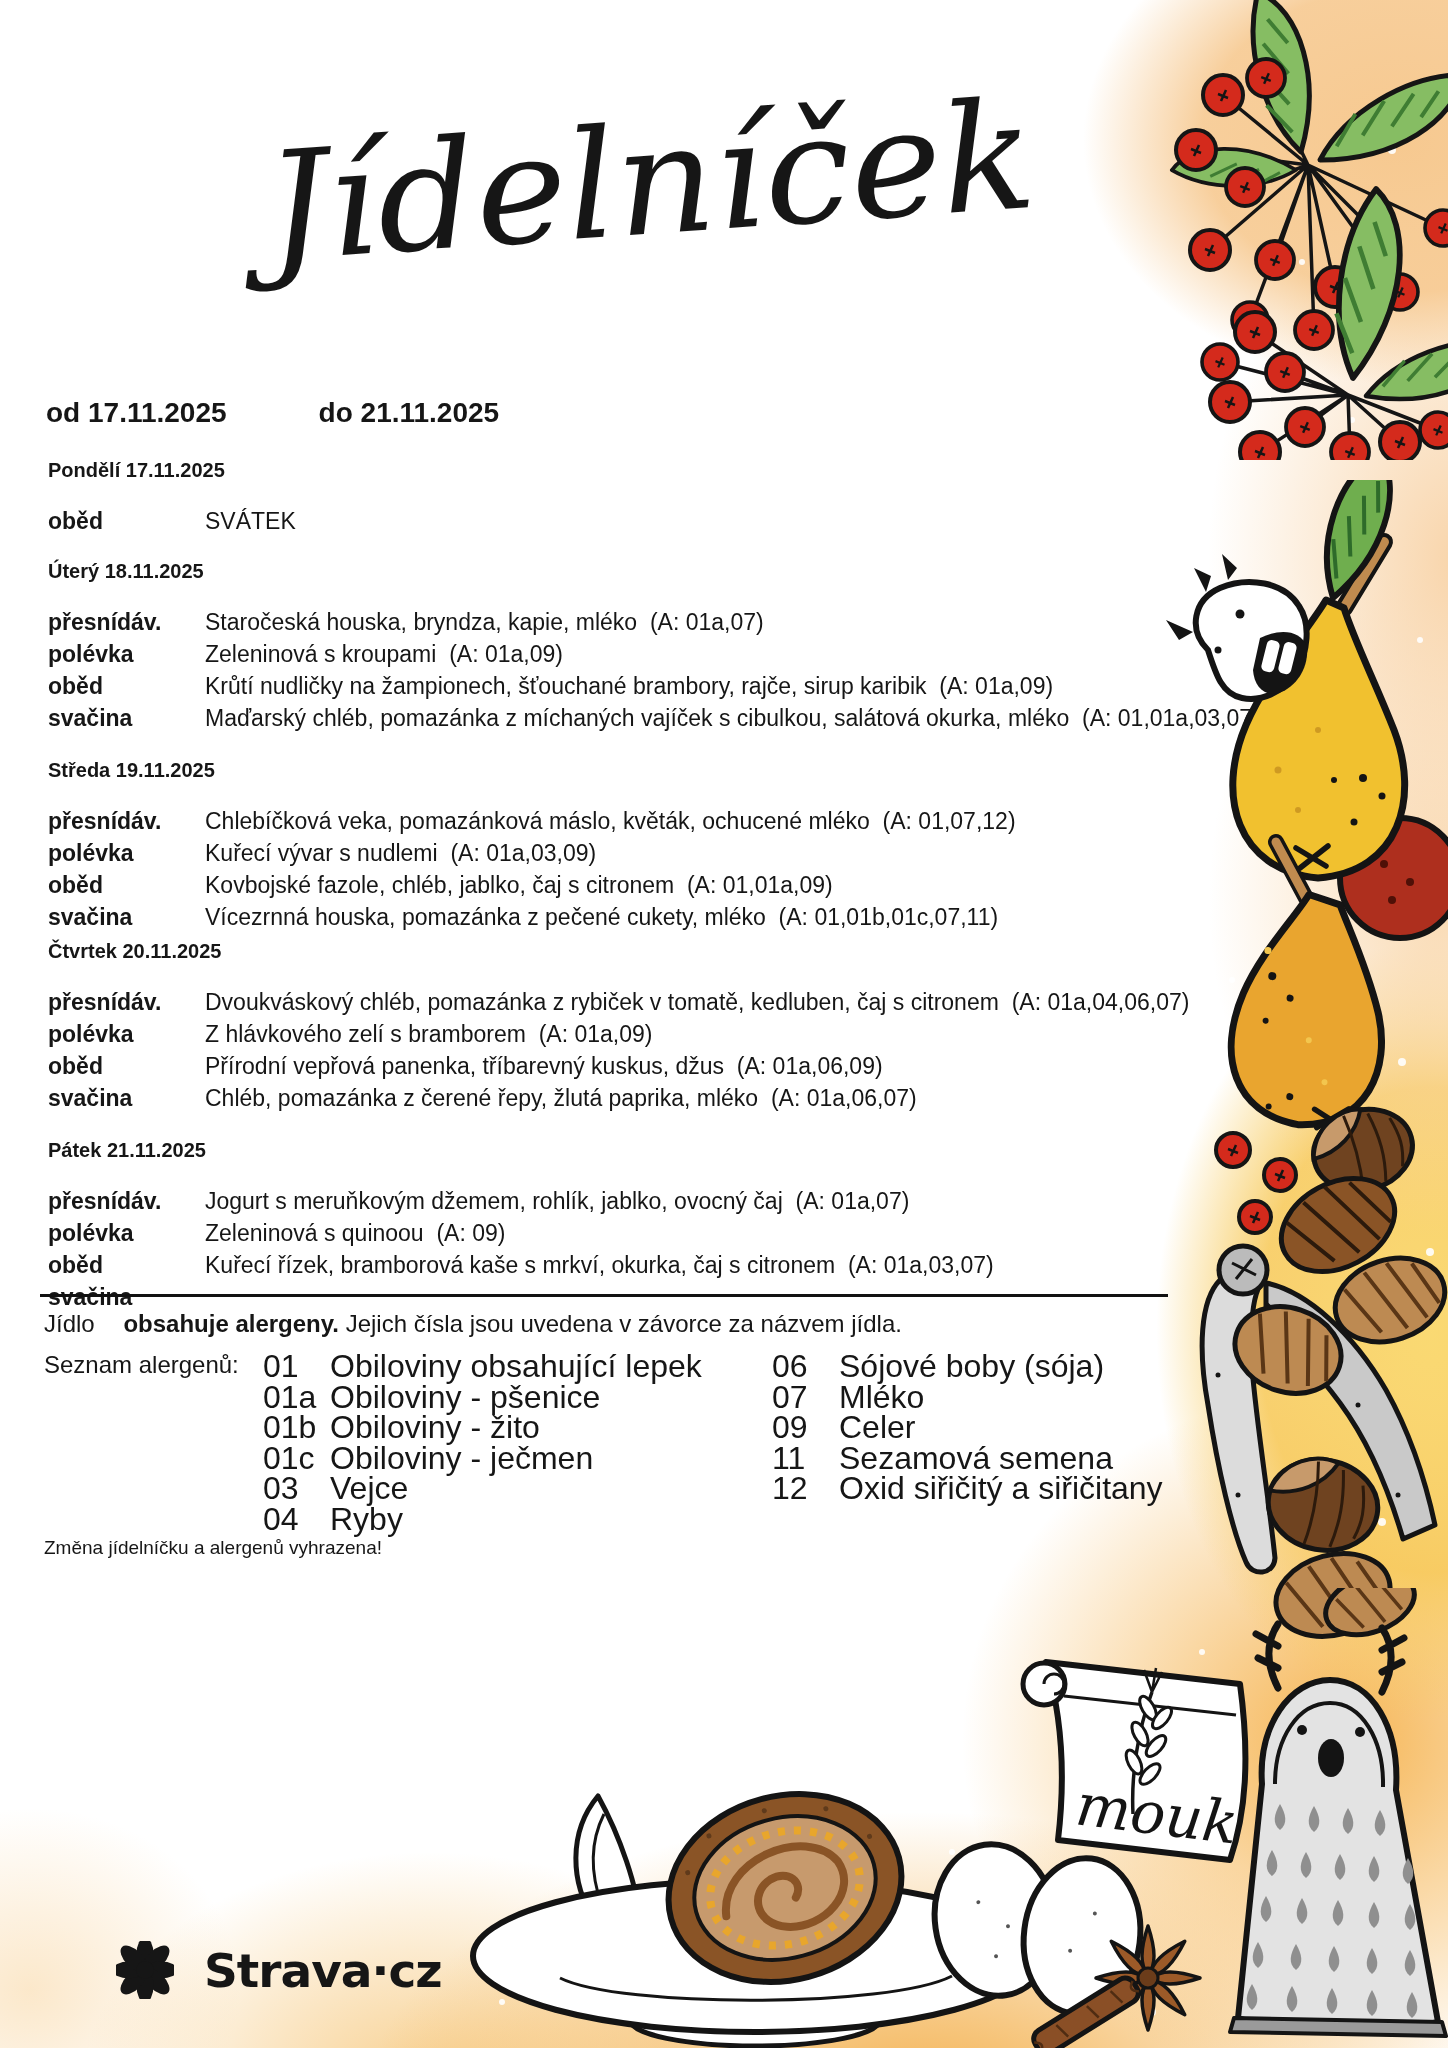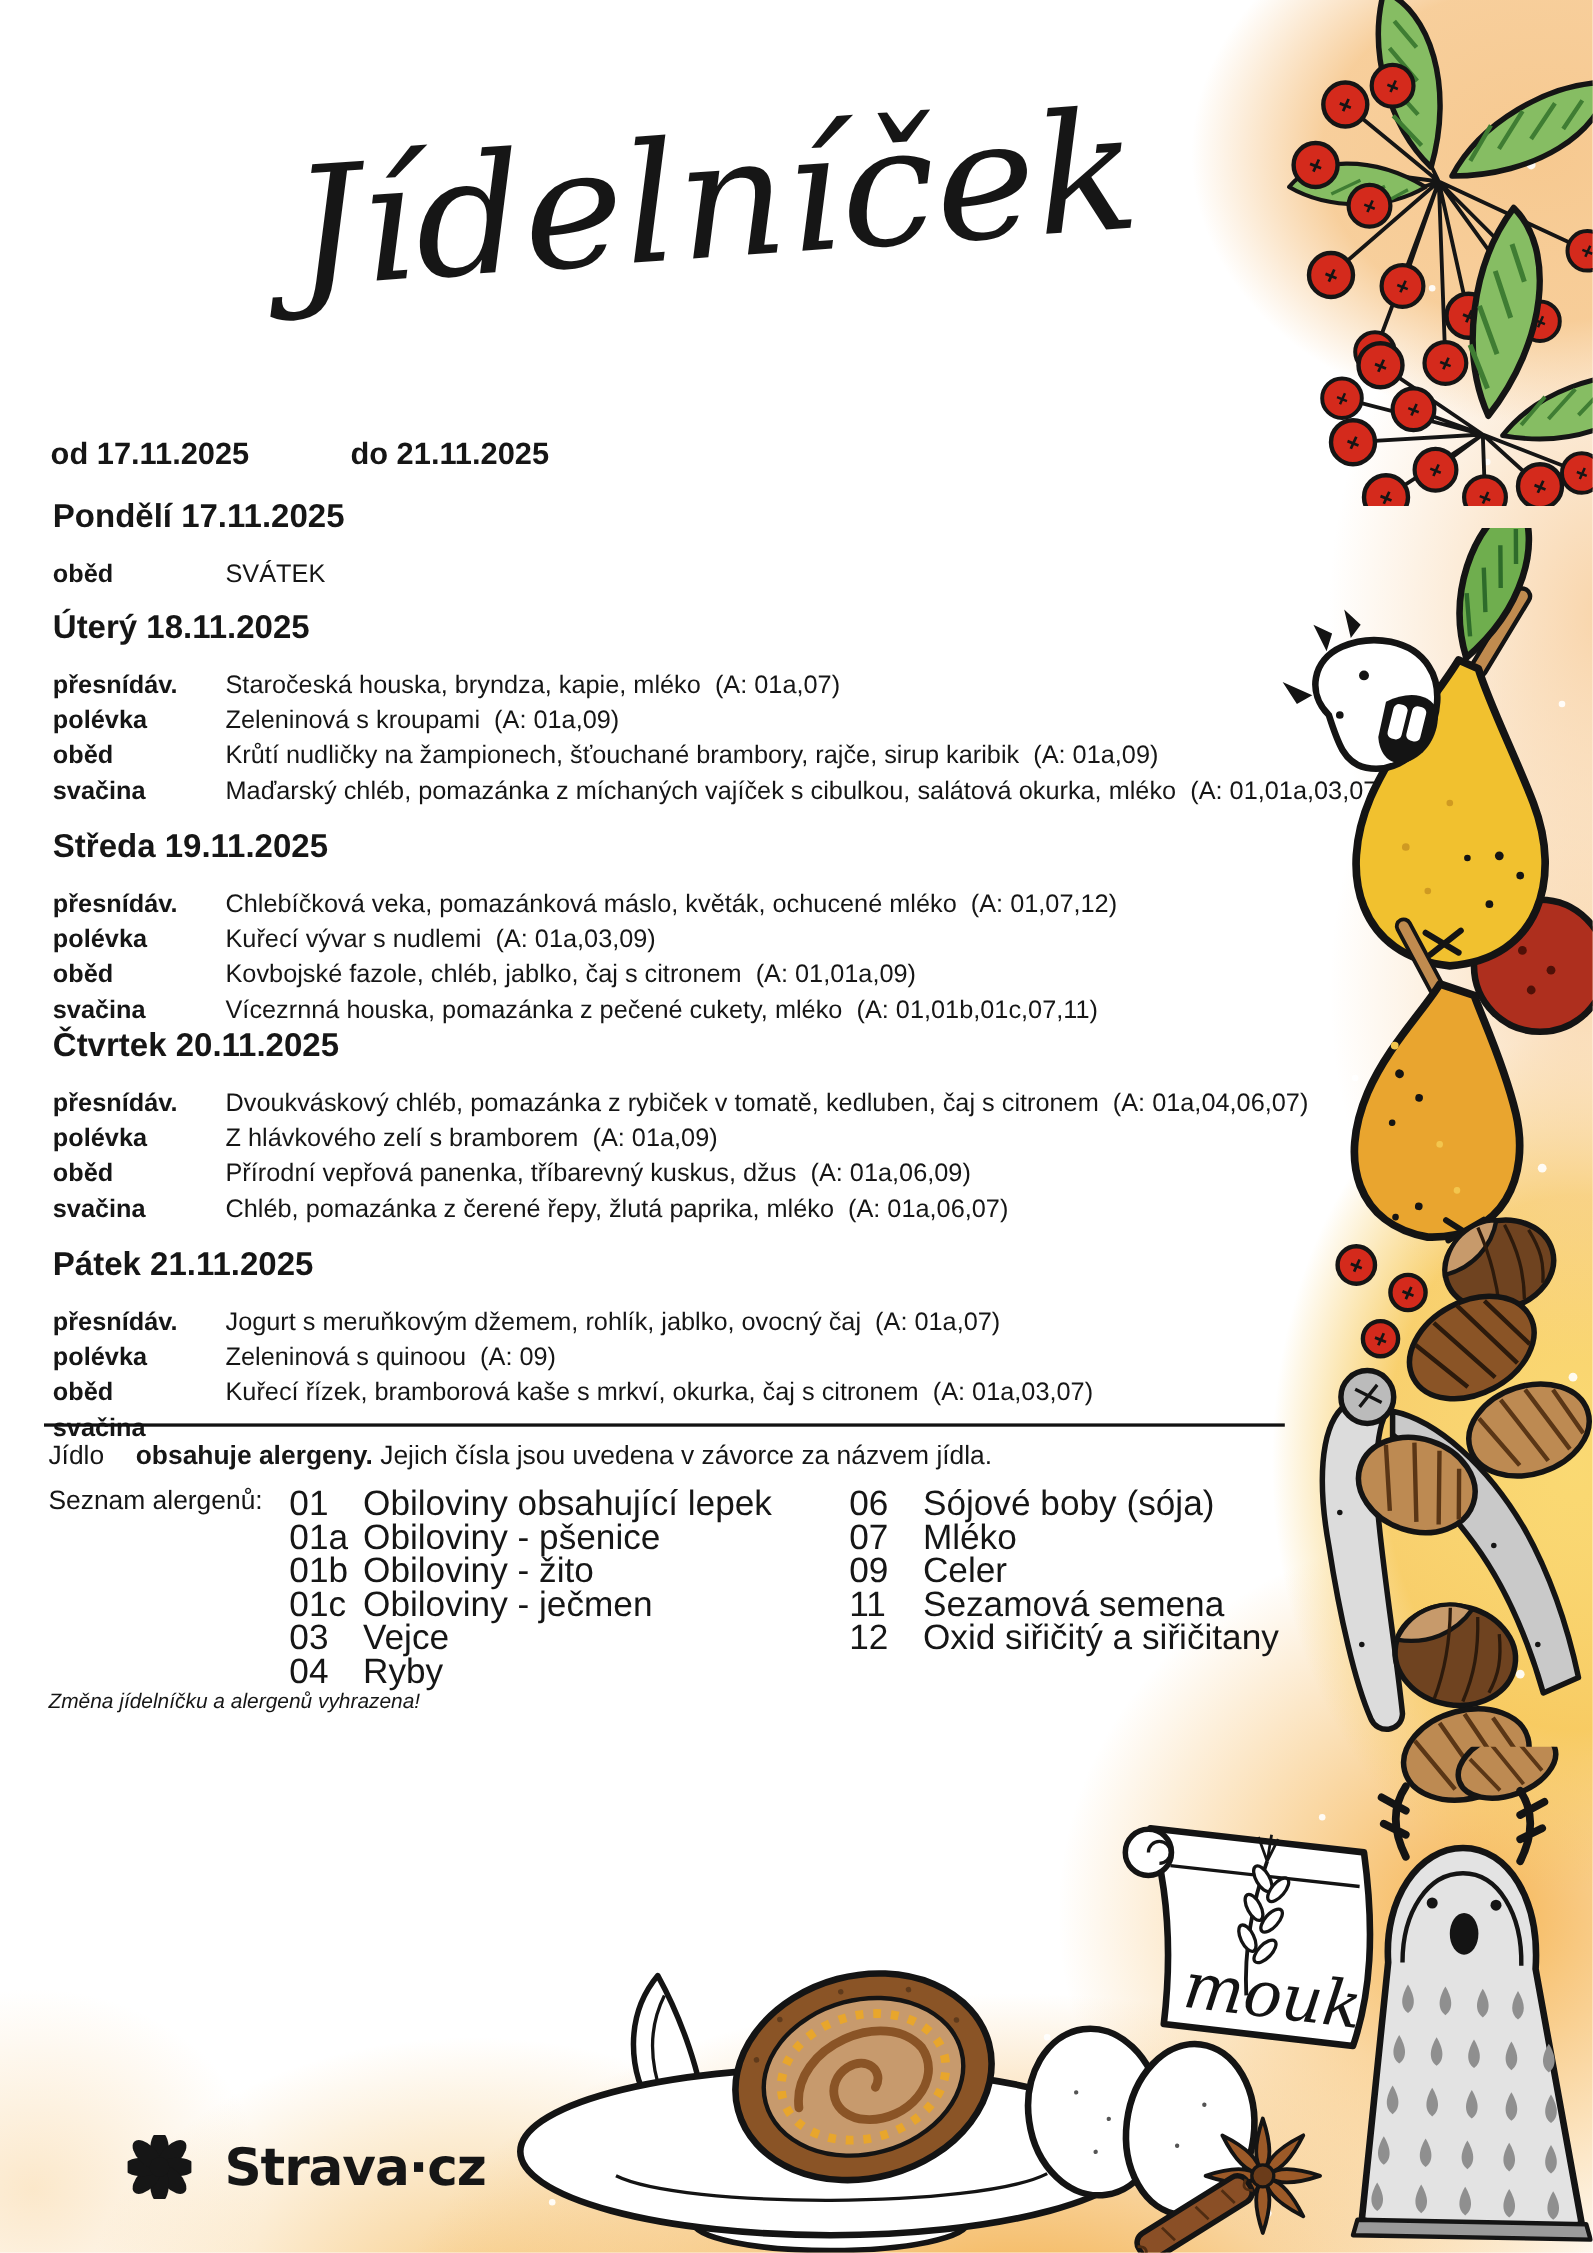--- a/index.html
+++ b/index.html
@@ -21,34 +21,34 @@
       radial-gradient(300px 260px at 30px 1990px, rgba(248,209,150,.5) 0%, rgba(248,209,150,0) 70%);
   }
   .speckles{position:absolute;inset:0;z-index:1;pointer-events:none;}
   
   .content{position:absolute;inset:0;z-index:2;}
   .title-wrap{position:absolute;left:240px;top:28px;width:830px;height:300px;}
   .date-range{position:absolute;left:46px;top:397px;font-size:28px;font-weight:bold;}
   .date-range .from{margin-right:92px;}
   .day{position:absolute;left:48px;right:0;}
   .day-1{top:452px}.day-2{top:553px}.day-3{top:752px}.day-4{top:933px}.day-5{top:1132px}
-  .day-title{margin:0 0 17px 0;font-size:30px;line-height:36px;font-weight:bold;}
+  .day-title{margin:0 0 17px 0;font-size:20px;line-height:36px;font-weight:bold;}
   .meal-row{display:flex;line-height:32px;font-size:23px;}
   .meal-label{flex:0 0 157px;font-weight:bold;}
   .meal-text{flex:1;white-space:pre;}
   .divider{position:absolute;left:40px;top:1294px;width:1128px;height:3px;background:#111;}
   .allergy-note{position:absolute;left:44px;top:1310px;font-size:24px;}
   .allergy-note b{font-weight:bold;margin-left:22px;}
   .allergen-label{position:absolute;left:44px;top:1351px;font-size:24px;}
   .allergen-col{position:absolute;top:1351px;font-size:32px;}
   .allergen-col.c1{left:263px;}
   .allergen-col.c2{left:772px;}
   .allergen-row{display:flex;line-height:30.6px;}
   .allergen-code{flex:0 0 67px;}
-  .change-note{position:absolute;left:44px;top:1537px;font-size:19px;font-style:italic;}
+  .change-note{position:absolute;left:44px;top:1537px;font-size:19px;}
   .brand{position:absolute;left:116px;top:1941px;display:flex;align-items:center;gap:30px;z-index:4;}
   .brand-name{font-family:"DejaVu Sans",sans-serif;font-size:47px;font-weight:bold;letter-spacing:-1px;}
   
   .illu{position:absolute;z-index:3;pointer-events:none;}
   .illu.berries{top:0;right:0;}
   .illu.pears{top:480px;right:0;}
   .illu.nuts{top:1075px;right:0;}
   .illu.baking{top:1588px;left:200px;}
 </style>
 </head>

